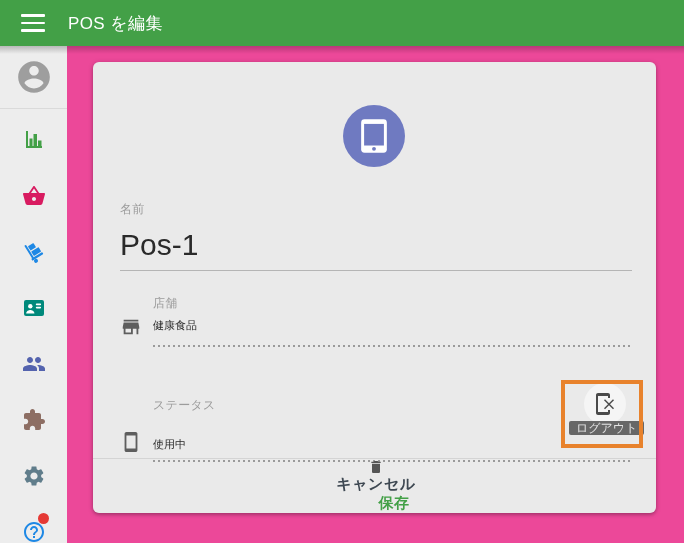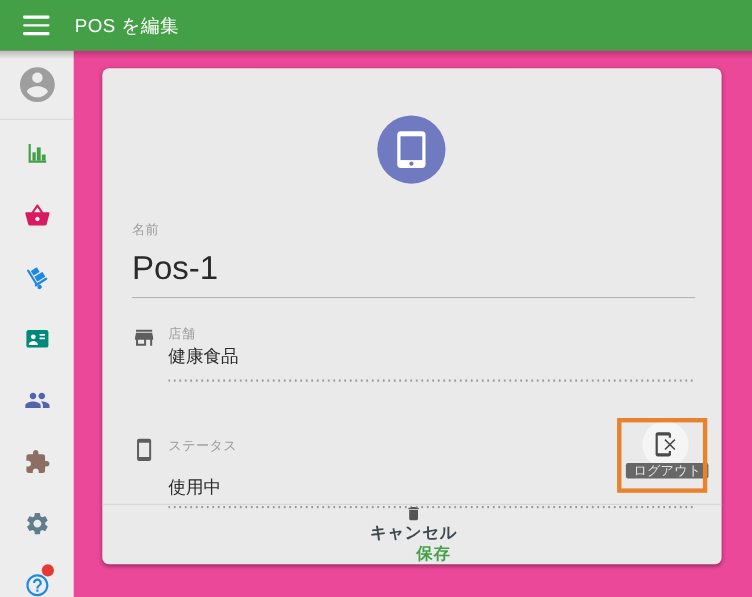--- a/index.html
+++ b/index.html
@@ -28,25 +28,25 @@
           border-radius:6px; box-shadow:0 1px 5px rgba(0,0,0,.25), 0 2px 3px rgba(0,0,0,.12); z-index:3; }
   .circle { position:absolute; left:250px; top:43px; width:62px; height:62px; border-radius:50%;
             background:#6F7AC1; display:flex; align-items:center; justify-content:center; }
 
   .f-name { position:absolute; left:27px; right:24px; top:140px; }
   .flabel { font-size:12px; color:#9C9C9C; line-height:14px; letter-spacing:.3px; }
   .name-input { display:block; width:100%; margin-top:6px; height:46px; border:none; outline:none;
             background:transparent; font-family:inherit; font-size:30px; color:#2A2A2A; padding:0; }
   .solidline { height:1px; background:#B5B5B5; margin-top:2px; }
 
-  .f-row { position:absolute; left:27px; right:24px; display:flex; }
+  .f-row { position:absolute; left:27px; right:24px; display:flex; align-items:flex-end; }
   .f-store { top:234px; } .f-status { top:336px; }
   .rowicon { width:22px; height:22px; margin-right:11px; margin-bottom:9px; flex:none; }
   .inner { flex:1; }
-  .fvalue { font-size:16px; color:#2A2A2A; line-height:22px; margin-top:4px; }
+  .fvalue { font-size:11px; color:#2A2A2A; line-height:22px; margin-top:4px; }
   .inner.pb9 .fvalue { padding-bottom:9px; } .inner.pb5 .fvalue { padding-bottom:5px;margin-top:21px; }
   .dotline { height:2px;
      background-image:repeating-linear-gradient(to right,#9A9A9A 0 1.6px, rgba(0,0,0,0) 1.6px 5px);
      background-size:5px 1.6px; background-repeat:repeat-x; }
 
   
   .logout-hover { position:absolute; left:491px; top:321px; width:42px; height:42px; border-radius:50%; background:#F5F5F5; }
   .logout-btn { position:absolute; left:500px; top:330px; width:24px; height:24px; cursor:pointer; }
   .tooltip { position:absolute; left:476px; top:359px; background:rgba(92,92,92,.93); color:#E3E3E3;
              font-size:12px; line-height:14px; padding:0 7px; border-radius:2px; white-space:nowrap; }

